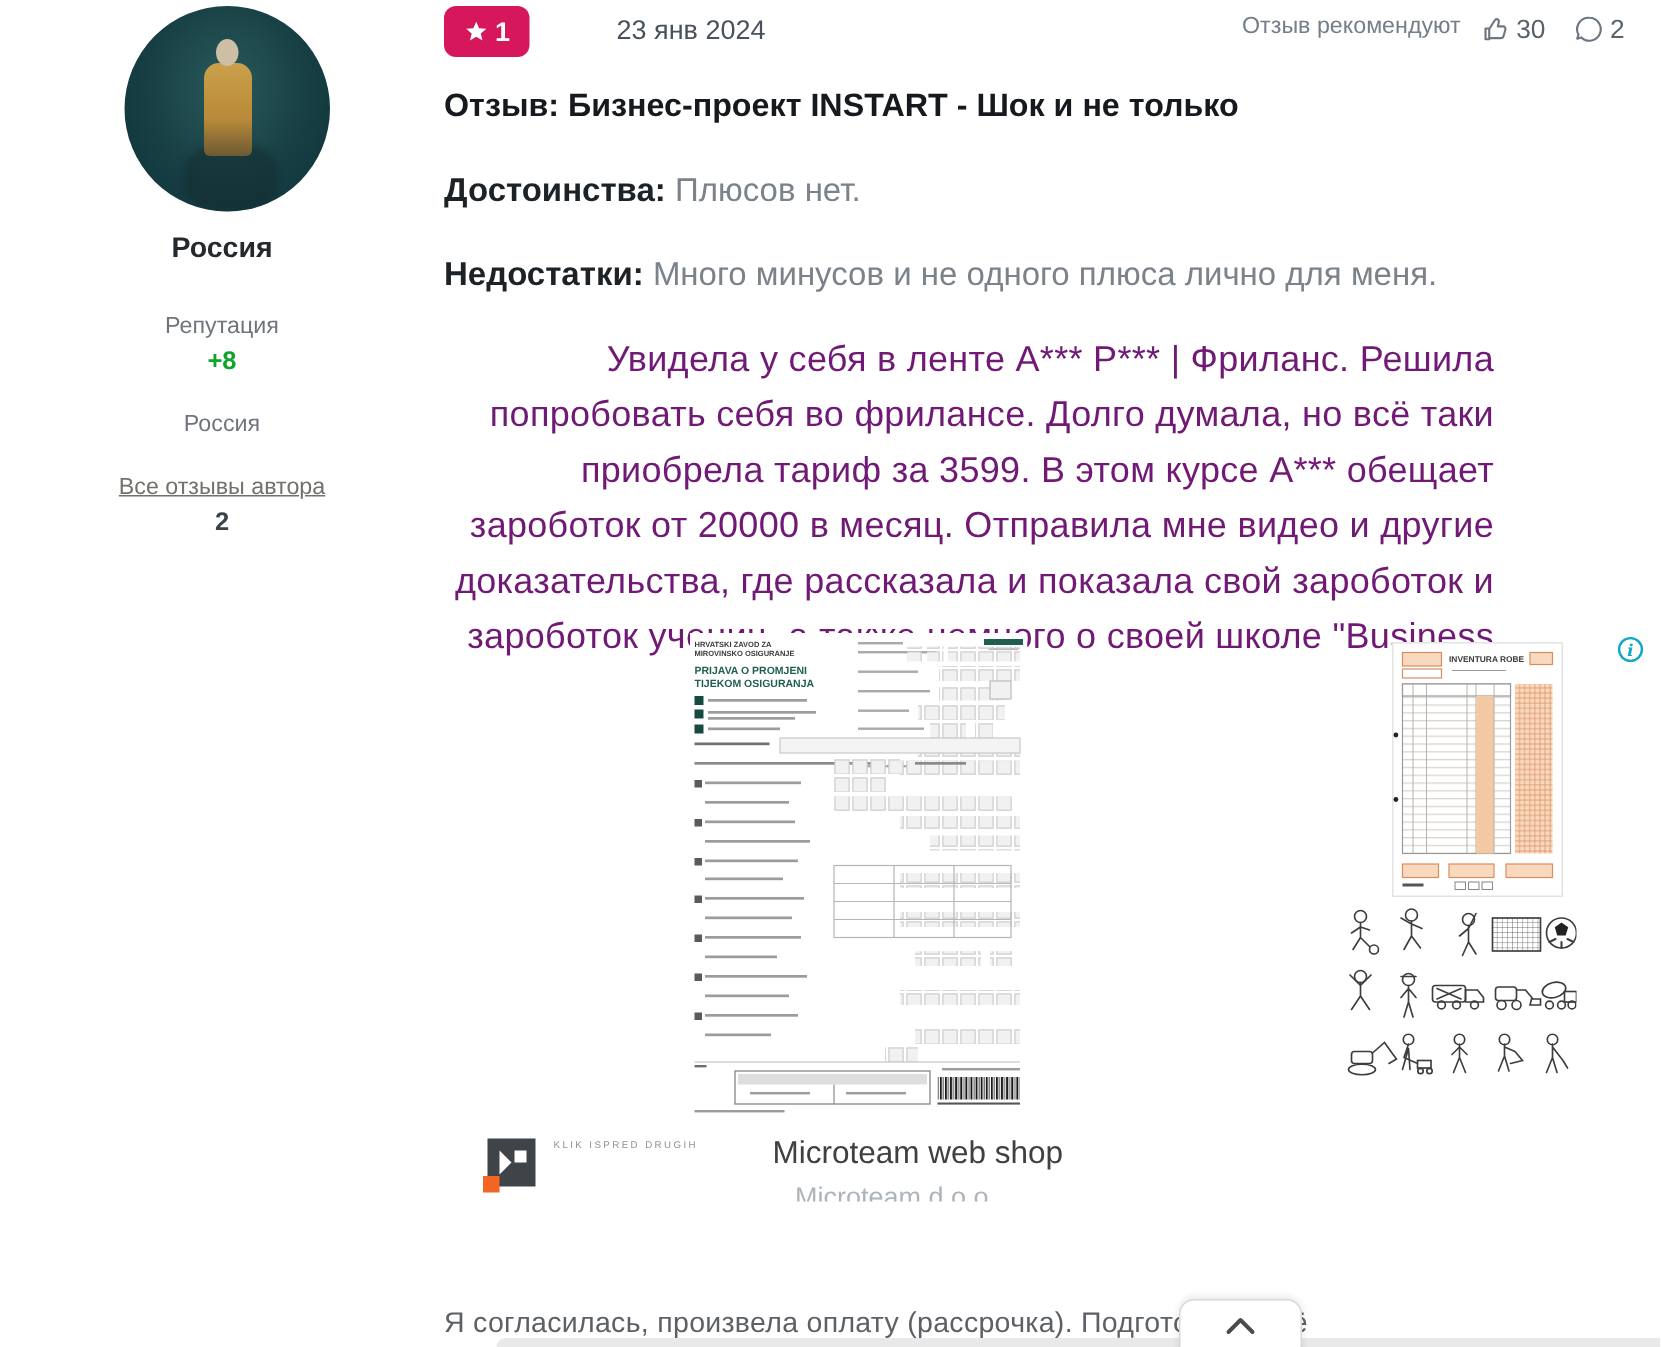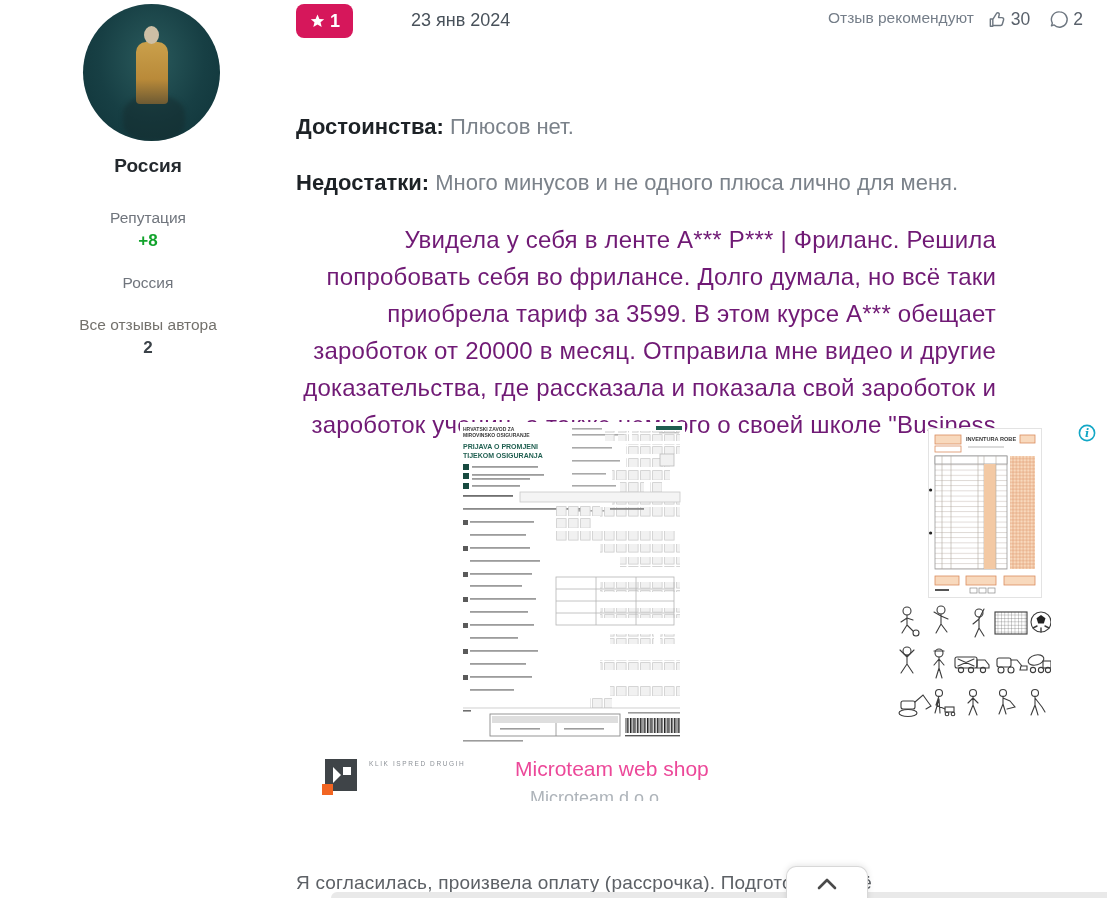--- a/index.html
+++ b/index.html
@@ -16,21 +16,21 @@
             background:linear-gradient(180deg,#caa04b 0%, #b98a39 60%, #6d5a33 100%);
             border-radius:10px 10px 4px 4px; }
   .avatar .head { position:absolute; left:61px; top:22px; width:15px; height:18px;
             background:#cdbfa5; border-radius:50%; }
   .avatar .shadow { position:absolute; left:40px; top:92px; width:62px; height:45px;
             background:rgba(20,40,42,.45); filter:blur(2px); border-radius:40%; }
   .username { position:absolute; left:0; top:155px; width:296px; font-size:19px; font-weight:bold; color:#24292e; }
   .rep-label { position:absolute; left:0; top:209px; width:296px; font-size:15.5px; color:#70757d; }
   .rep-value { position:absolute; left:0; top:231px; width:296px; font-size:17px; font-weight:bold; color:#12a32c; }
   .country   { position:absolute; left:0; top:274px; width:296px; font-size:15.5px; color:#70757d; }
-  .author-reviews { position:absolute; left:0; top:316px; width:296px; font-size:15.5px; color:#73716c; cursor:pointer; }
+  .author-reviews { position:absolute; left:0; top:316px; width:296px; font-size:15.5px; color:#73716c; cursor:pointer;text-decoration:underline; }
   .author-count   { position:absolute; left:0; top:338px; width:296px; font-size:17px; font-weight:bold; color:#3b4248; }
 
   
   .rating-badge { position:absolute; left:296px; top:4px; width:57px; height:34px; border-radius:8px;
                   background:#d6175b; display:flex; align-items:center; justify-content:center; gap:4px; }
   .rating-badge .num { color:#fff; font-size:18px; font-weight:bold; }
   .date { position:absolute; left:372px; top:10px; font-size:18px; color:#49525b;margin-left:39px; }
   .meta-right { position:absolute; left:828px; top:9px; display:flex; gap:9px; white-space:nowrap; }
   .meta-right .rec { font-size:15.5px; color:#757e89; margin-right:4px; }
   .meta-right .cnt { font-size:17.5px; color:#59616b; }
@@ -51,21 +51,21 @@
   
   .ad-form1 { position:absolute; left:460px; top:422px; width:225px; height:323px; cursor:pointer; }
   .ad-form2 { position:absolute; left:928px; top:428px; width:114px; height:170px; cursor:pointer; }
   .ad-kids  { position:absolute; left:893px; top:601px; width:158px; height:124px; cursor:pointer; }
   .info-icon { position:absolute; left:1078px; top:424px; width:18px; height:18px; cursor:pointer; }
 
   .ad-footer-logo { position:absolute; left:320px; top:758px; display:flex; align-items:flex-start; gap:9px; cursor:pointer; }
   .logo-texts .logo-line { font-size:27px; font-weight:bold; color:#41474c; letter-spacing:.5px; line-height:28px;}
   .logo-texts .logo-line .team { color:#f26522; }
   .logo-texts .tagline { font-size:6.5px; letter-spacing:1.6px; color:#8d9298; margin-top:2px; }
-  .shop-title { position:absolute; left:515px; top:757px; font-size:21px; color:#ec4899; cursor:pointer; }
+  .shop-title { position:absolute; left:515px; top:757px; font-size:21px; color:#404040; cursor:pointer; }
   .company    { position:absolute; left:530px; top:788px; font-size:18px; color:#aeb4ba; height:13px; overflow:hidden; }
 
   
   .bottom-band { position:absolute; left:331px; top:892px; width:776px; height:6px; background:#e9e9e9;
                  border-radius:8px 0 0 0; }
   .scroll-top { position:absolute; left:786px; top:866px; width:82px; height:40px; background:#fff;
                 border:1px solid #d8d8d8; border-bottom:none; border-radius:10px 10px 0 0;
                 box-shadow:0 -1px 6px rgba(0,0,0,.10); display:flex; align-items:flex-start; justify-content:center;
                 padding-top:8px; cursor:pointer; }
 </style>
@@ -105,20 +105,21 @@
       <span class="cnt">30</span>
     </span>
     <span class="grp comments">
       <svg width="21" height="21" viewBox="0 0 22 22">
         <path d="M11 3a8 8 0 1 1-5.6 13.7L2.6 17.6l.9-2.8A8 8 0 0 1 11 3z" fill="none" stroke="#6e7781" stroke-width="1.5" stroke-linejoin="round"></path>
       </svg>
       <span class="cnt">2</span>
     </span>
   </div>
 
+  <h1 class="title">Отзыв: Бизнес-проект INSTART - Шок и не только</h1>
 
   <p class="pros">
     <b>Достоинства:</b>
     <span>Плюсов нет.</span>
   </p>
   <p class="cons">
     <b>Недостатки:</b>
     <span>Много минусов и не одного плюса лично для меня.</span>
   </p>
 

